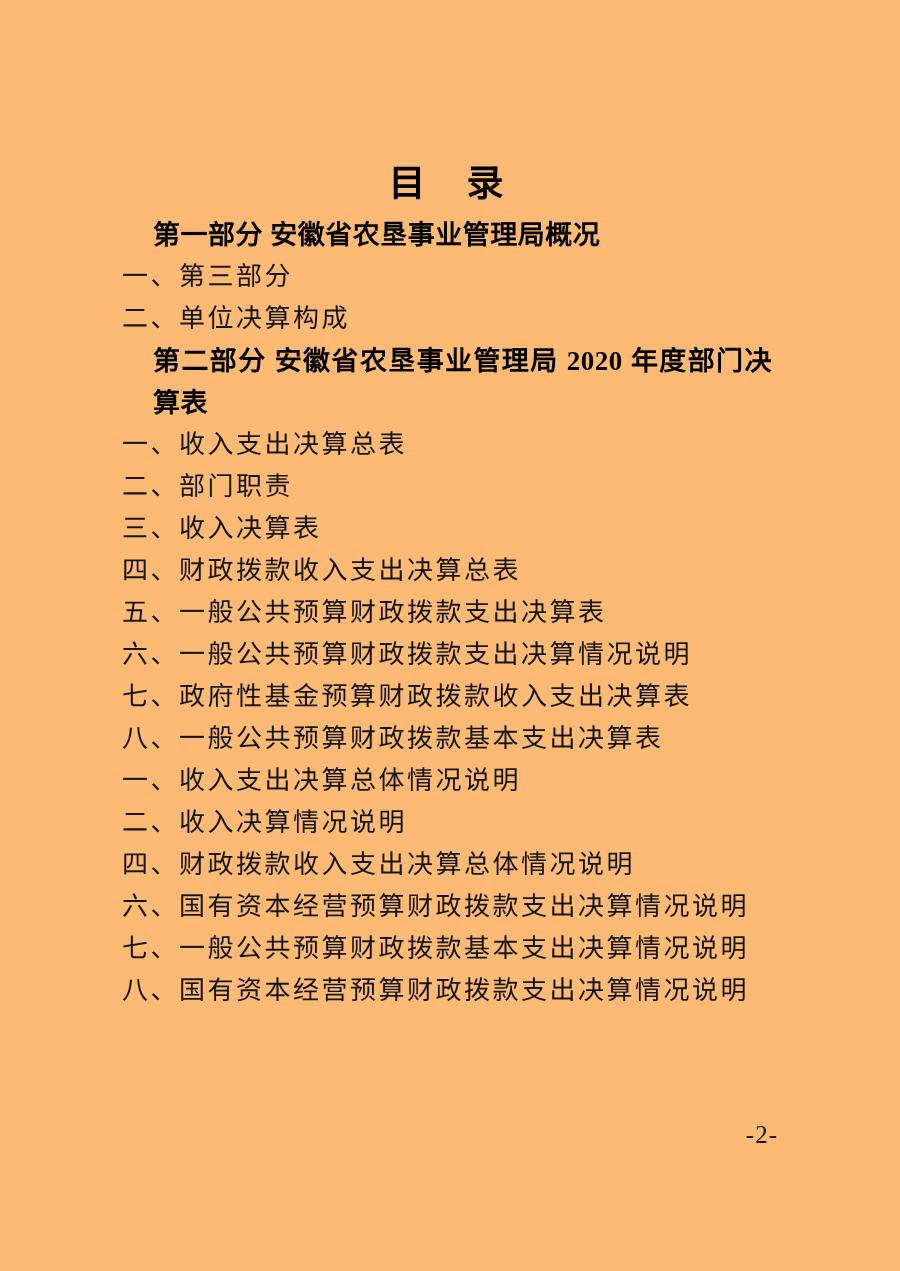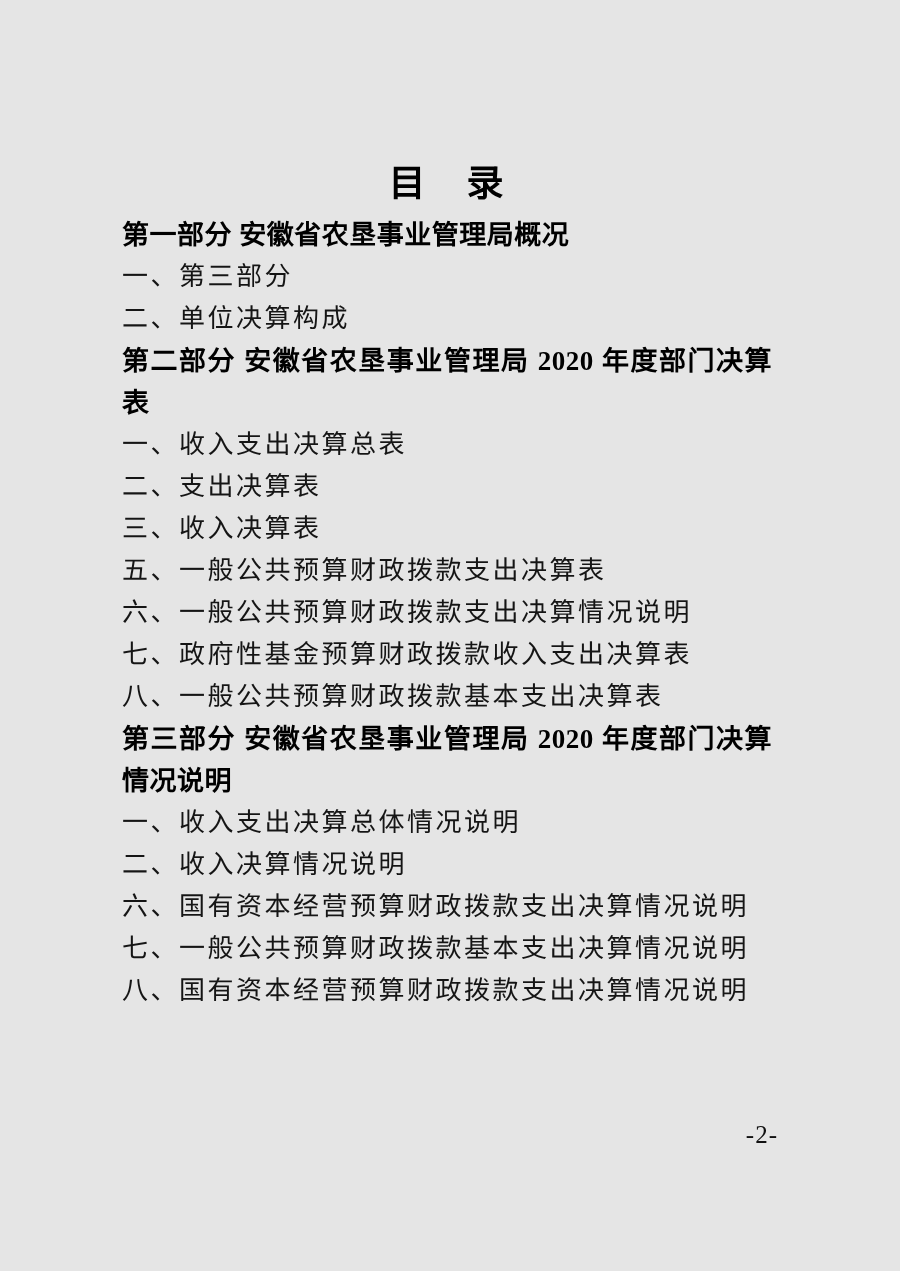--- a/index.html
+++ b/index.html
@@ -13,21 +13,21 @@
     position: relative;
     overflow: hidden;
     font-family: "Liberation Serif", "DejaVu Serif", serif;
     color: #121212;
   }
   .doc-page {
     position: absolute;
     top: 0; left: 0;
     width: 900px;
     height: 1271px;
-    background: #e5e5e5;
+    background: #fdba74;
     box-sizing: border-box;
     padding: 160px 128px 0 122px;
   }
   .doc-title {
     margin: 0 0 6px 0;
     text-align: center;
     font-size: 37px;
     line-height: 48px;
     font-weight: bold;
     letter-spacing: 2px;
@@ -43,20 +43,21 @@
     line-height: 42px;
     letter-spacing: 2.5px;
     color: #151515;
     text-align: justify;
   }
   .entry-section {
     font-weight: bold;
     font-size: 27px;
     letter-spacing: 0.5px;
     color: #000000;
+    margin-left: 31px;
   }
   .page-number {
     position: absolute;
     top: 1120px;
     right: 122px;
     font-size: 25px;
     line-height: 30px;
     letter-spacing: 1px;
     color: #111111;
   }
@@ -73,40 +74,41 @@
       <div class="toc-entry entry-section">第一部分 安徽省农垦事业管理局概况</div>
 
       <div class="toc-entry entry-item">一、第三部分</div>
 
       <div class="toc-entry entry-item">二、单位决算构成</div>
 
       <div class="toc-entry entry-section">第二部分 安徽省农垦事业管理局 2020 年度部门决算表</div>
 
       <div class="toc-entry entry-item">一、收入支出决算总表</div>
 
-      <div class="toc-entry entry-item">二、支出决算表</div>
+      <div class="toc-entry entry-item">二、部门职责</div>
 
       <div class="toc-entry entry-item">三、收入决算表</div>
 
+      <div class="toc-entry entry-item">四、财政拨款收入支出决算总表</div>
 
       <div class="toc-entry entry-item">五、一般公共预算财政拨款支出决算表</div>
 
       <div class="toc-entry entry-item">六、一般公共预算财政拨款支出决算情况说明</div>
 
       <div class="toc-entry entry-item">七、政府性基金预算财政拨款收入支出决算表</div>
 
       <div class="toc-entry entry-item">八、一般公共预算财政拨款基本支出决算表</div>
 
-      <div class="toc-entry entry-section">第三部分 安徽省农垦事业管理局 2020 年度部门决算情况说明</div>
 
       <div class="toc-entry entry-item">一、收入支出决算总体情况说明</div>
 
       <div class="toc-entry entry-item">二、收入决算情况说明</div>
 
 
+      <div class="toc-entry entry-item">四、财政拨款收入支出决算总体情况说明</div>
 
 
       <div class="toc-entry entry-item">六、国有资本经营预算财政拨款支出决算情况说明</div>
 
       <div class="toc-entry entry-item">七、一般公共预算财政拨款基本支出决算情况说明</div>
 
       <div class="toc-entry entry-item">八、国有资本经营预算财政拨款支出决算情况说明</div>
     </div>
 
   <div class="page-number">-2-</div>

